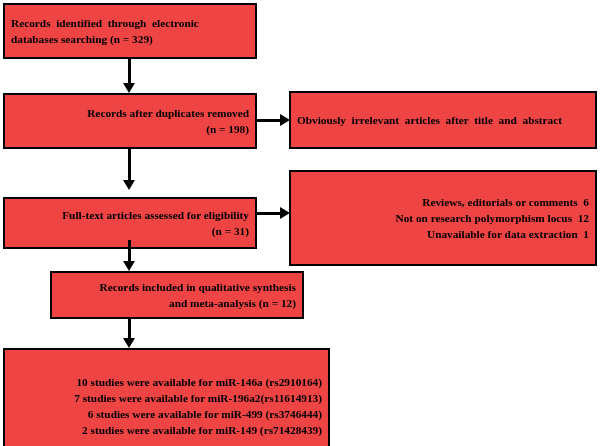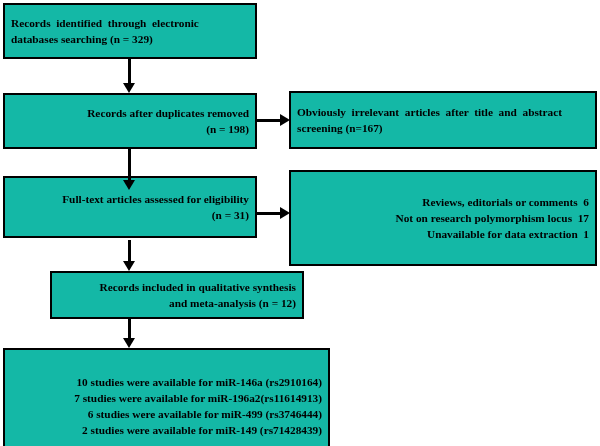--- a/index.html
+++ b/index.html
@@ -12,21 +12,21 @@
     width: 600px;
     height: 446px;
     background: #ffffff;
     overflow: hidden;
     font-family: "Liberation Serif", "DejaVu Serif", serif;
   }
   .node {
     position: absolute;
     box-sizing: border-box;
     border: 2px solid #000000;
-    background: #14b8a6;
+    background: #ef4444;
     color: #000000;
     font-weight: bold;
     font-size: 11.3px;
     line-height: 1.42;
     display: flex;
     flex-direction: column;
     justify-content: center;
   }
   .node .txt {
     padding: 0 6px;
@@ -37,21 +37,21 @@
   }
   .node .line {
     display: block;
     white-space: pre;
     text-align: right;
   }
 
   
   #box-identified   { left: 3px;   top: 3px;   width: 254px; height: 56px; }
   #box-duplicates   { left: 3px;   top: 93px;  width: 254px; height: 56px; }
-  #box-fulltext     { left: 3px;   top: 176px; width: 254px; height: 62px; }
+  #box-fulltext     { left: 3px;   top: 197px; width: 254px; height: 52px; }
   #box-included     { left: 3px;   top: 271px; width: 254px; height: 48px; margin-left: 47px; }
   #box-studies      { left: 3px;   top: 348px; width: 327px; height: 116px; }
   #box-irrelevant   { left: 289px; top: 91px;  width: 308px; height: 58px; }
   #box-excluded     { left: 289px; top: 170px; width: 308px; height: 96px; }
 
   #box-excluded .txt { padding-left: 18px; }
   #box-excluded .line.first { margin-bottom: 5px; }
   #box-studies .txt { padding-left: 7px; }
 
   
@@ -134,28 +134,27 @@
       <span class="line">10 studies were available for miR-146a (rs2910164)</span>
       <span class="line"> 7 studies were available for miR-196a2(rs11614913)</span>
       <span class="line"> 6 studies were available for miR-499 (rs3746444)</span>
       <span class="line"> 2 studies were available for miR-149 (rs71428439)</span>
     </div>
   </div>
 
   <div class="node justify" id="box-irrelevant">
     <div class="txt">
       <span class="line">Obviously  irrelevant  articles  after  title  and  abstract</span>
-      <span class="line">screening (n=167)</span>
     </div>
   </div>
 
   <div class="node" id="box-excluded">
     <div class="txt">
       <span class="line">Reviews, editorials or comments  6</span>
-      <span class="line">Not on research polymorphism locus  17</span>
+      <span class="line">Not on research polymorphism locus  12</span>
       <span class="line">Unavailable for data extraction  1</span>
     </div>
   </div>
 
   <div class="vline" id="conn-1-v"></div>
   <div class="arrow-down" id="conn-1-a"></div>
 
   <div class="vline" id="conn-2-v"></div>
   <div class="arrow-down" id="conn-2-a"></div>
 

